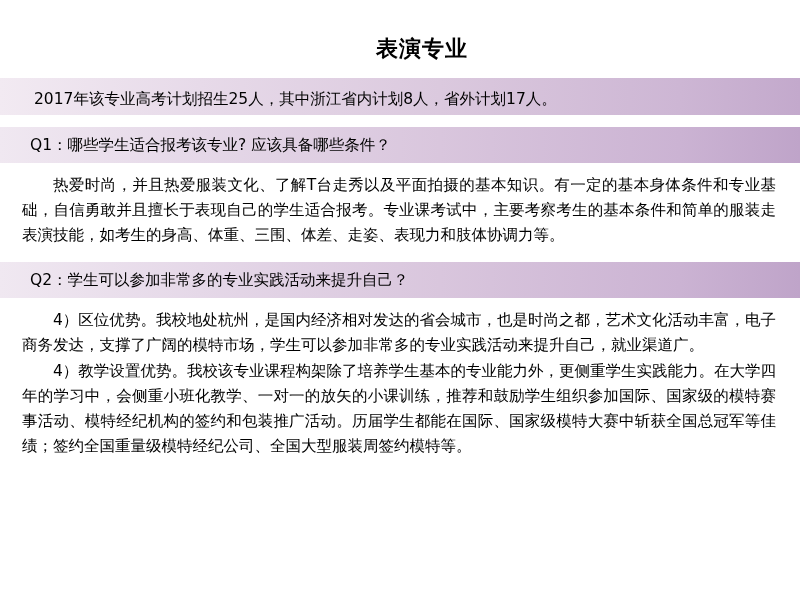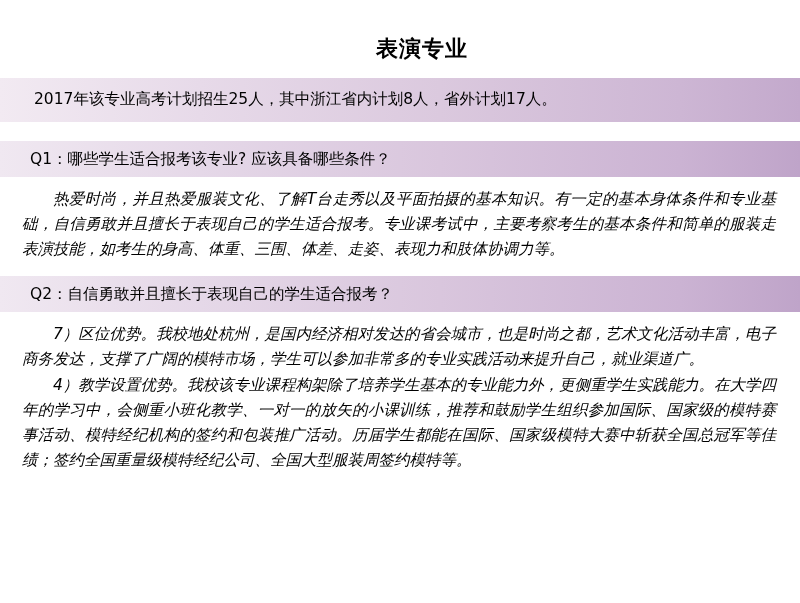--- a/index.html
+++ b/index.html
@@ -35,58 +35,57 @@
     width: 800px;
     background: linear-gradient(to right, #efe6ef 0%, #e4d6e6 30%, #d9c6dd 60%, #cbb4d3 100%);
     font-size: 15.5px;
     line-height: 1.55;
     padding: 7px 22px 7px 34px;
     color: #000;
   }
   .band.intro {
     background: linear-gradient(to right, #f2eaf2 0%, #e7dae9 25%, #dbc9de 55%, #cdb6d4 85%, #c3a9cc 100%);
     padding-top: 9px;
-    padding-bottom: 11px;
-    margin-bottom: 19px;
+    padding-bottom: 4px;
+    margin-bottom: 12px;
   }
   .band.qhead {
     background: linear-gradient(to right, #f0e8f1 0%, #e5d8e8 25%, #d9c6dd 55%, #cbb3d3 85%, #bfa4c9 100%);
     font-size: 15.5px;
     padding: 6px 22px 6px 30px;
     margin-bottom: 10px;
   }
   .body-text {
     font-size: 15.5px;
     line-height: 1.62;
     text-align: justify;
     padding: 0 24px 0 22px;
     margin: 0 0 14px 0;
     text-justify: inter-ideograph;
   }
   .body-text p {
     margin: 0;
     text-indent: 2em;
-    font-style: italic;
   }
 </style>
 </head>
 <body>
 
 <div class="page">
 
   <div class="title">表演专业</div>
 
   <div class="band intro">2017年该专业高考计划招生25人，其中浙江省内计划8人，省外计划17人。</div>
 
   <div class="band qhead">Q1：哪些学生适合报考该专业? 应该具备哪些条件？</div>
 
   <div class="body-text">
     <p>热爱时尚，并且热爱服装文化、了解T台走秀以及平面拍摄的基本知识。有一定的基本身体条件和专业基础，自信勇敢并且擅长于表现自己的学生适合报考。专业课考试中，主要考察考生的基本条件和简单的服装走表演技能，如考生的身高、体重、三围、体差、走姿、表现力和肢体协调力等。</p>
   </div>
 
-  <div class="band qhead">Q2：自信勇敢并且擅长于表现自己的学生适合报考？</div>
+  <div class="band qhead">Q2：学生可以参加非常多的专业实践活动来提升自己？</div>
 
   <div class="body-text">
-    <p>7）区位优势。我校地处杭州，是国内经济相对发达的省会城市，也是时尚之都，艺术文化活动丰富，电子商务发达，支撑了广阔的模特市场，学生可以参加非常多的专业实践活动来提升自己，就业渠道广。</p>
+    <p>4）区位优势。我校地处杭州，是国内经济相对发达的省会城市，也是时尚之都，艺术文化活动丰富，电子商务发达，支撑了广阔的模特市场，学生可以参加非常多的专业实践活动来提升自己，就业渠道广。</p>
     <p>4）教学设置优势。我校该专业课程构架除了培养学生基本的专业能力外，更侧重学生实践能力。在大学四年的学习中，会侧重小班化教学、一对一的放矢的小课训练，推荐和鼓励学生组织参加国际、国家级的模特赛事活动、模特经纪机构的签约和包装推广活动。历届学生都能在国际、国家级模特大赛中斩获全国总冠军等佳绩；签约全国重量级模特经纪公司、全国大型服装周签约模特等。</p>
   </div>
 
 </div>
 
 </body></html>

